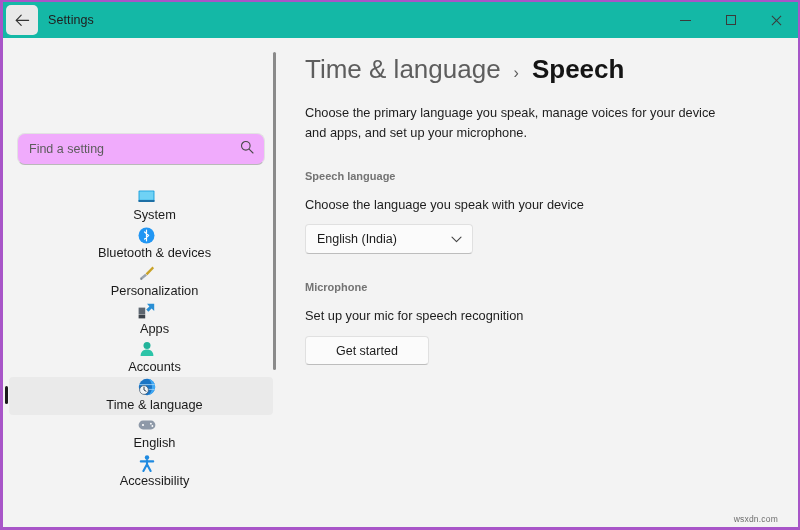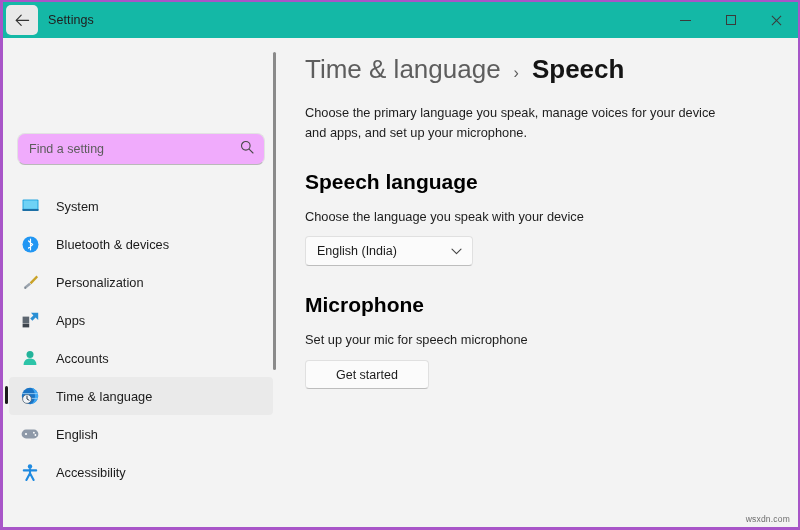--- a/index.html
+++ b/index.html
@@ -129,20 +129,21 @@
   .navitem {
     position: relative;
     height: 38px;
     margin: 0 8px 0 6px;
     border-radius: 4px;
     display: flex;
     align-items: center;
     padding-left: 11px;
     box-sizing: border-box;
     cursor: pointer;
+    flex-direction: column;
   }
   .navitem.selected { background: #eaeaea; }
   .navitem.selected::before {
     content: "";
     position: absolute;
     left: -4px;
     top: 9px;
     width: 3px;
     height: 18px;
     border-radius: 2px;
@@ -204,23 +205,23 @@
   .page-desc {
     margin: 18px 24px 0 24px;
     font-size: 12.8px;
     line-height: 20px;
     color: #1d1d1d;
     max-width: 432px;
   }
 
   .section-title {
     margin: 27px 0 0 24px;
-    font-size: 21px;
+    font-size: 11px;
     font-weight: bold;
-    color: #000000;
+    color: #737373;
   }
   .section-sub {
     margin: 15px 0 0 24px;
     font-size: 12.8px;
     color: #1d1d1d;
   }
 
   .dropdown {
     margin: 12px 0 0 24px;
     width: 168px;
@@ -269,21 +270,21 @@
     border-bottom-color: #bdbdbd;
     border-radius: 4px;
     font-family: "Liberation Sans", sans-serif;
     font-size: 12.5px;
     color: #1b1b1b;
     cursor: pointer;
   }
 
   .watermark {
     position: absolute;
-    right: 8px;
+    right: 20px;
     bottom: 3px;
     font-size: 8.5px;
     color: #6e6e6e;
     letter-spacing: .2px;
   }
 </style>
 </head>
 <body>
 
 <div class="window">
@@ -435,20 +436,20 @@
       <span>English (India)</span>
       <span>
         <svg width="11" height="7" viewBox="0 0 11 7">
           <path d="M1 1.2 L5.5 5.6 L10 1.2" fill="none" stroke="#444" stroke-width="1.1" stroke-linecap="round" stroke-linejoin="round"></path>
         </svg>
       </span>
     </div>
 
 
     <div class="section-title">Microphone</div>
-    <div class="section-sub">Set up your mic for speech microphone</div>
+    <div class="section-sub">Set up your mic for speech recognition</div>
 
     <button class="btn">Get started</button>
 
   </div>
 
   <div class="watermark">wsxdn.com</div>
 </div>
 
 </body></html>

